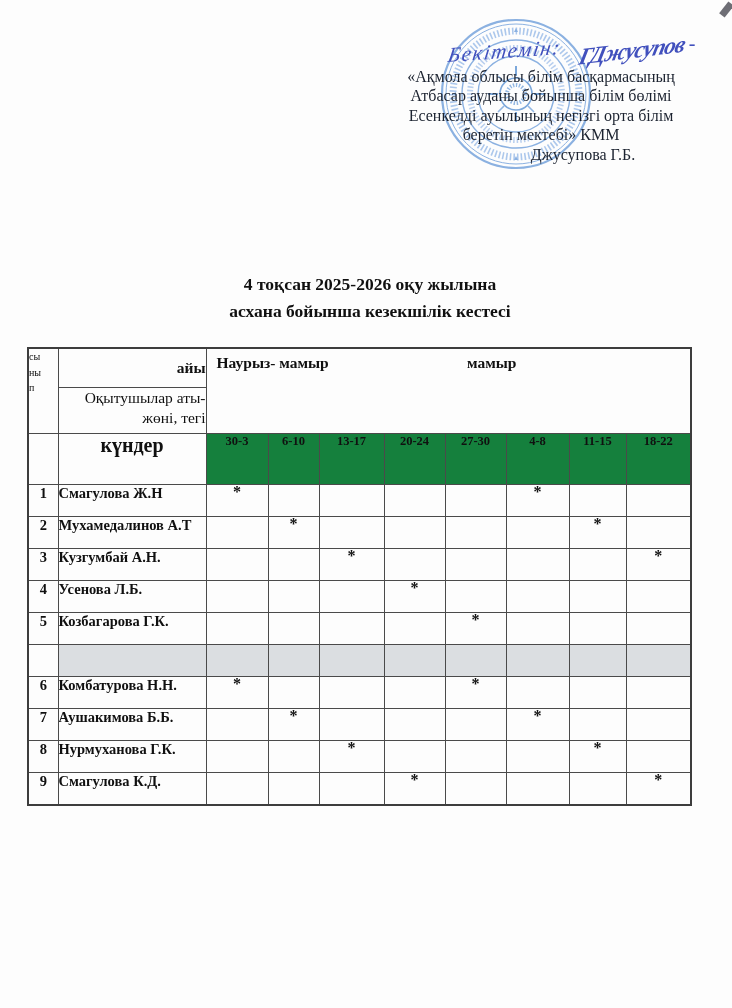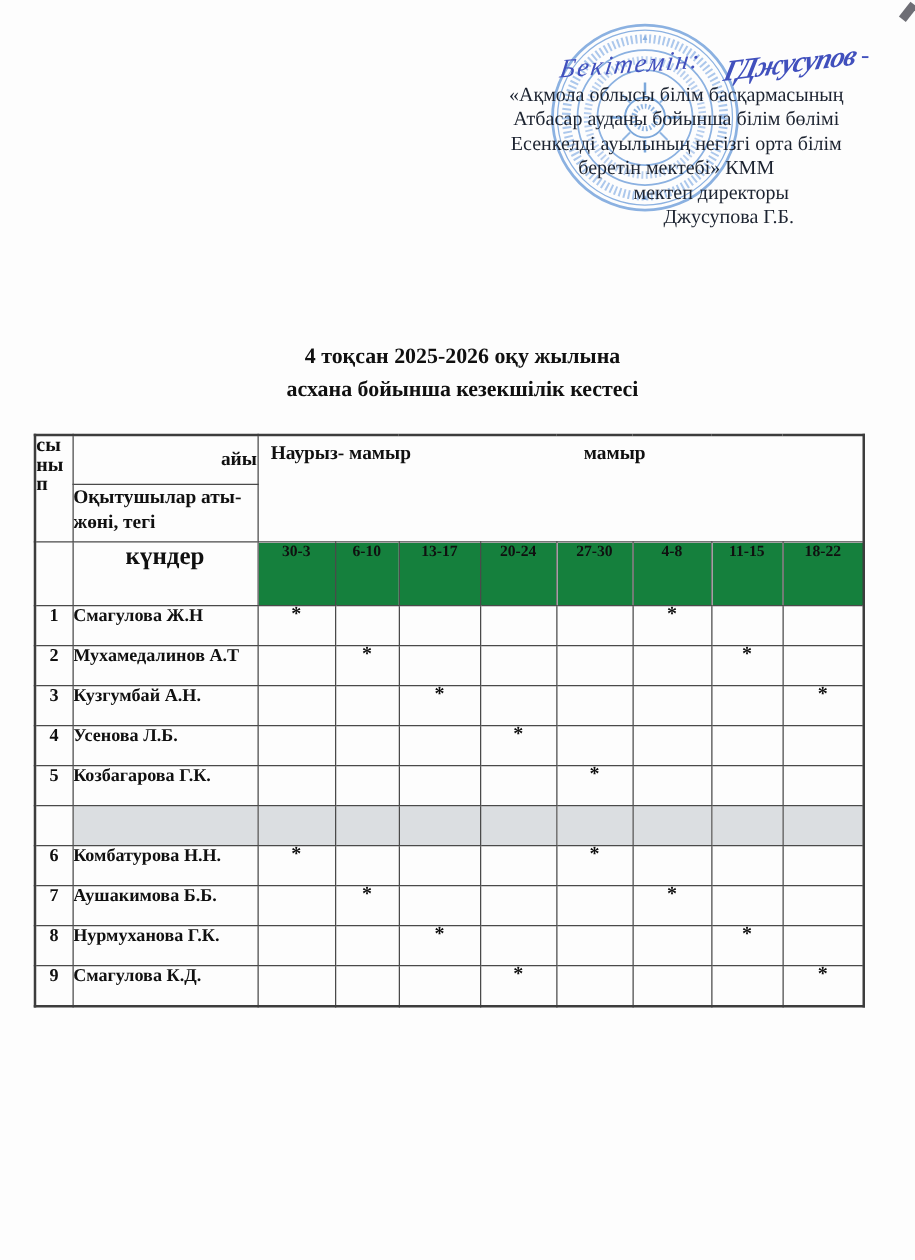--- a/index.html
+++ b/index.html
@@ -34,23 +34,23 @@
     font-weight:bold;font-size:17.5px;line-height:27px;color:#101010;}
 
   
   table.duty-table{
     position:absolute;left:27px;top:347px;width:663px;
     border-collapse:collapse;table-layout:fixed;
     font-family:"Liberation Serif", serif;color:#101010;
   }
   table.duty-table td{border:1px solid #4a4a4a;padding:0;overflow:hidden;}
   table.duty-table{border:2px solid #3d3d3d;}
-  .class-col{vertical-align:top;padding:4px 0 0 5px;font-weight:bold;font-size:16px;line-height:15.5px;}
+  .class-col{vertical-align:top;padding:4px 0 0 5px;font-weight:normal;font-size:10px;line-height:15.5px;}
   .month-cell{height:38px;text-align:right;font-weight:bold;font-size:15.5px;vertical-align:middle;}
-  .teacher-hdr{height:45px;text-align:left;font-weight:bold;font-size:15.5px;
+  .teacher-hdr{height:45px;text-align:right;font-weight:normal;font-size:15.5px;
     vertical-align:top;padding:2px 6px 0 6px;line-height:20px;}
   .period-cell{position:relative;vertical-align:top;}
   .p1{position:absolute;left:10px;top:5px;font-weight:bold;font-size:15.5px;white-space:nowrap;}
   .p2{position:absolute;left:59%;top:5px;transform:translateX(-50%);font-weight:bold;font-size:15.5px;}
   .days-row td{height:50px;vertical-align:top;}
   .days-label{text-align:center;font-weight:bold;font-size:20px;padding-top:5px;}
   .date-cell{background:#15803d;text-align:center;font-weight:bold;font-size:12.5px;padding-top:3px;}
   .data-row td{height:31px;}
   .num{ text-align:center;font-weight:bold;font-size:14.5px;vertical-align:top;padding-top:4px;}
   .name{font-weight:bold;font-size:14.5px;vertical-align:top;padding:4px 2px 0 8px;white-space:nowrap;}
@@ -92,21 +92,20 @@
     <span class="hw-word">Бекітемін:</span>
     <span class="hw-sig">ГДжусупов</span>
     <span class="hw-dash">-</span>
   </div>
 
   <div class="org-block">
     <div class="org-line">«Ақмола облысы білім басқармасының</div>
     <div class="org-line">Атбасар ауданы бойынша білім бөлімі</div>
     <div class="org-line">Есенкелді ауылының негізгі орта білім</div>
     <div class="org-line">беретін мектебі» КММ</div>
-    <div class="org-line shift1">мектеп директоры</div>
     <div class="org-line shift2">Джусупова Г.Б.</div>
   </div>
 
   <div class="doc-title">
     <div>4 тоқсан 2025-2026 оқу жылына</div>
     <div>асхана бойынша кезекшілік кестесі</div>
   </div>
 
   <table class="duty-table">
     <colgroup>

